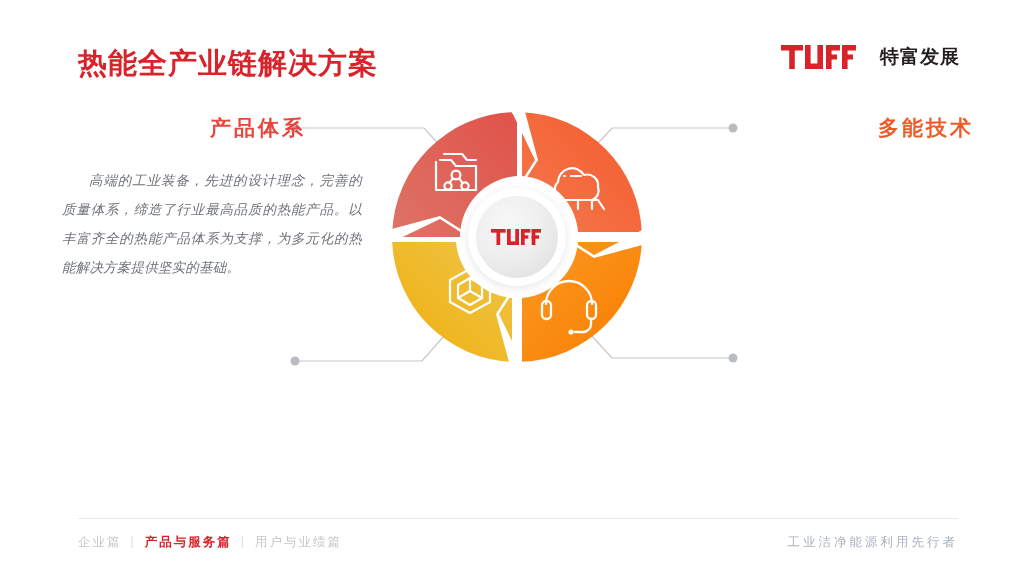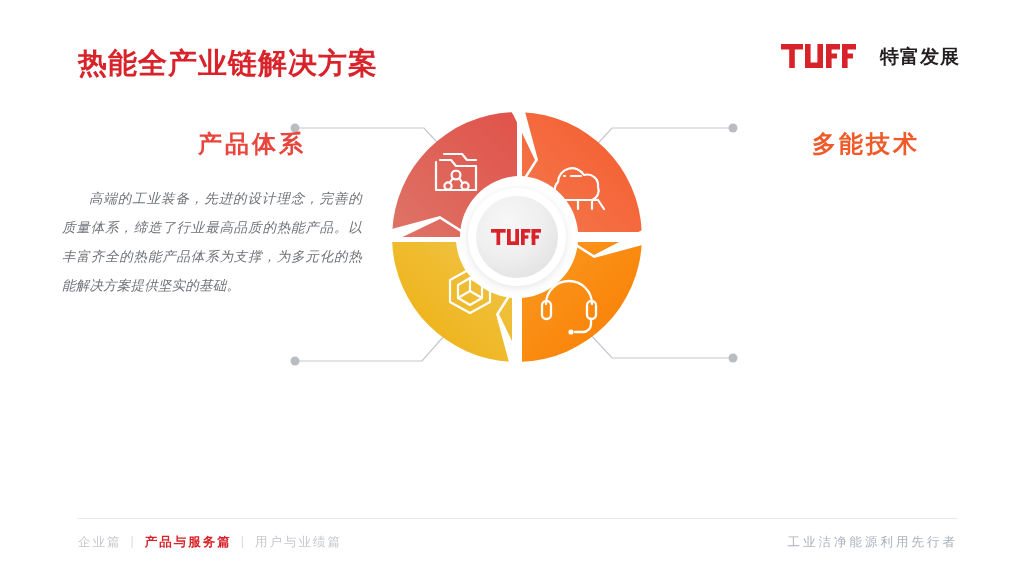--- a/index.html
+++ b/index.html
@@ -26,61 +26,60 @@
     font-weight:bold;
     color:#D8232A;
     letter-spacing:1px;
     white-space:nowrap;
   }
 
   #brand-logo {
     position:absolute;
     right:76px; top:44px;
     display:flex;
-    align-items:flex-start;
+    align-items:center;
     gap:21px;
     height:26px;
   }
   .logo-mark { display:block; }
   .logo-cn {
     font-size:19px;
     font-weight:bold;
     color:#231f20;
     letter-spacing:1px;
     white-space:nowrap;
   }
 
   
   .block { position:absolute; width:300px; }
   .block .heading {
-    font-size:24px;
+    font-size:21px;
     font-weight:bold;
     letter-spacing:3px;
     white-space:nowrap;
-    margin-top:14px;
   }
   .block .body {
     margin-top:24px;
     font-size:13.5px;
     line-height:29px;
     color:#6E7277;
     text-align:justify;
     text-indent:2em;
     letter-spacing:0.2px;
     font-style:italic;
   }
 
   #block-product   { left:62px;  top:114px; }
   #block-product .heading   { color:#E8453C; text-align:right; padding-right:56px; }
 
   #block-engineering { left:62px; top:348px; }
   #block-engineering .heading { color:#F5B61B; text-align:right; padding-right:56px; }
 
   #block-tech { left:674px; top:114px; }
-  #block-tech .heading { color:#F05A28; text-align:center; padding-left:84px; }
+  #block-tech .heading { color:#F05A28; text-align:right; padding-left:84px; }
 
   #block-service { left:674px; top:344px; }
   #block-service .heading { color:#FA8C16; text-align:left; padding-left:84px; }
 
   
   #connectors {
     position:absolute; left:0; top:0;
     width:1036px; height:586px;
     pointer-events:none;
   }

